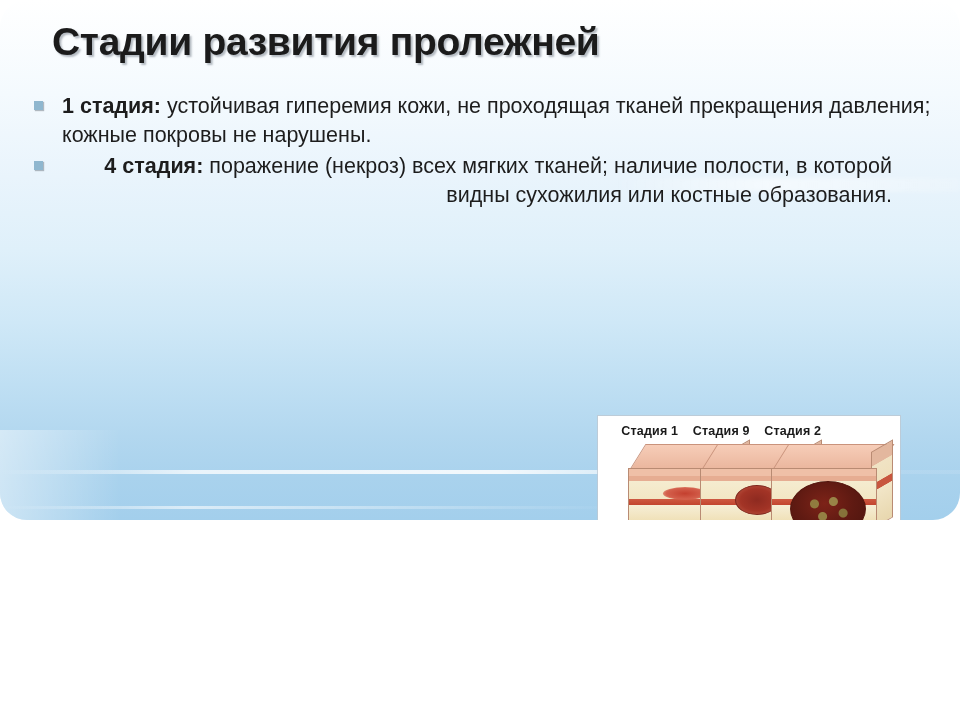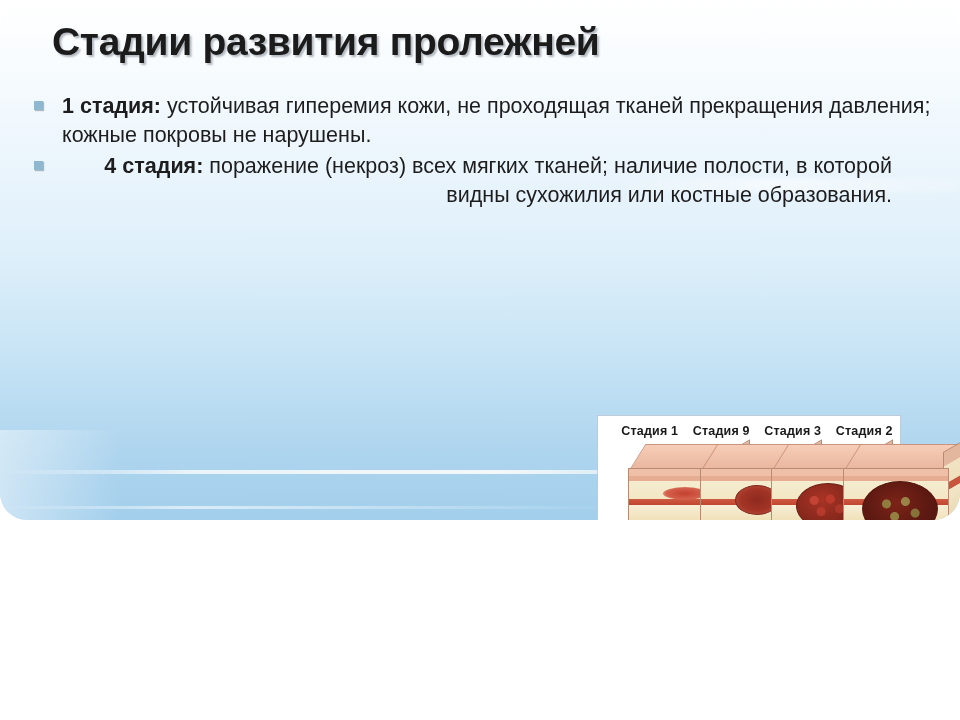--- a/index.html
+++ b/index.html
@@ -280,30 +280,20 @@
         <div class="fig-label">Стадия 9</div>
         <div class="block">
           <div class="top"></div>
           <div class="side"></div>
           <div class="front">
               <div class="wound w2"></div>
             </div>
         </div>
       </div>
 
-      <div class="fig-cell">
-        <div class="fig-label">Стадия 3</div>
-        <div class="block">
-          <div class="top"></div>
-          <div class="side"></div>
-          <div class="front">
-              <div class="wound w3"></div>
-            </div>
-        </div>
-      </div>
 
       <div class="fig-cell">
         <div class="fig-label">Стадия 2</div>
         <div class="block">
           <div class="top"></div>
           <div class="side"></div>
           <div class="front">
               <div class="wound w4"></div>
             </div>
         </div>

